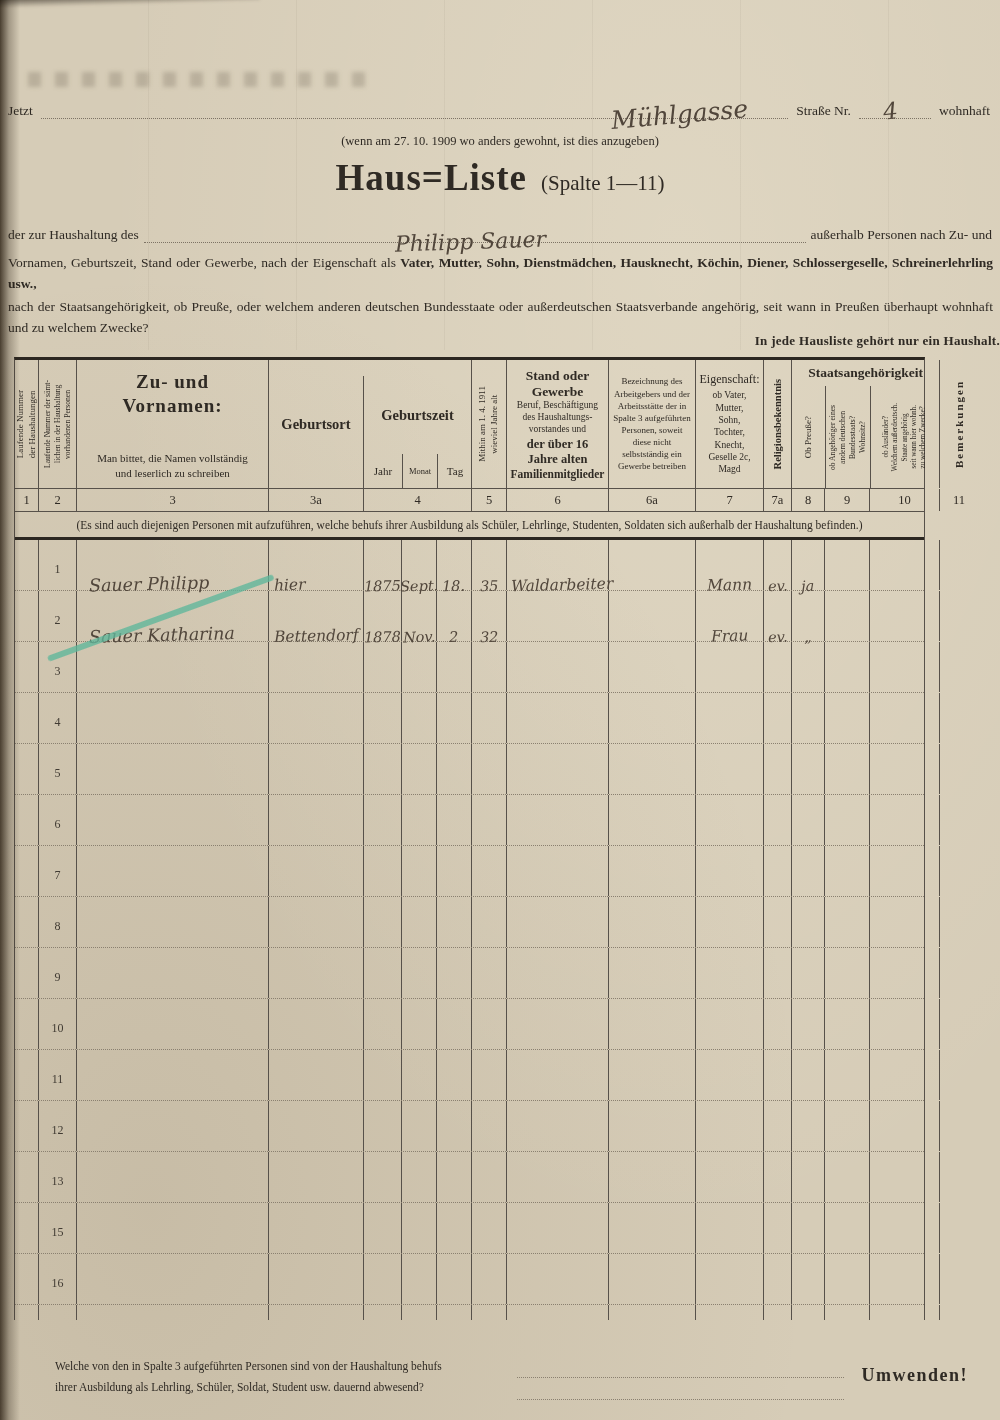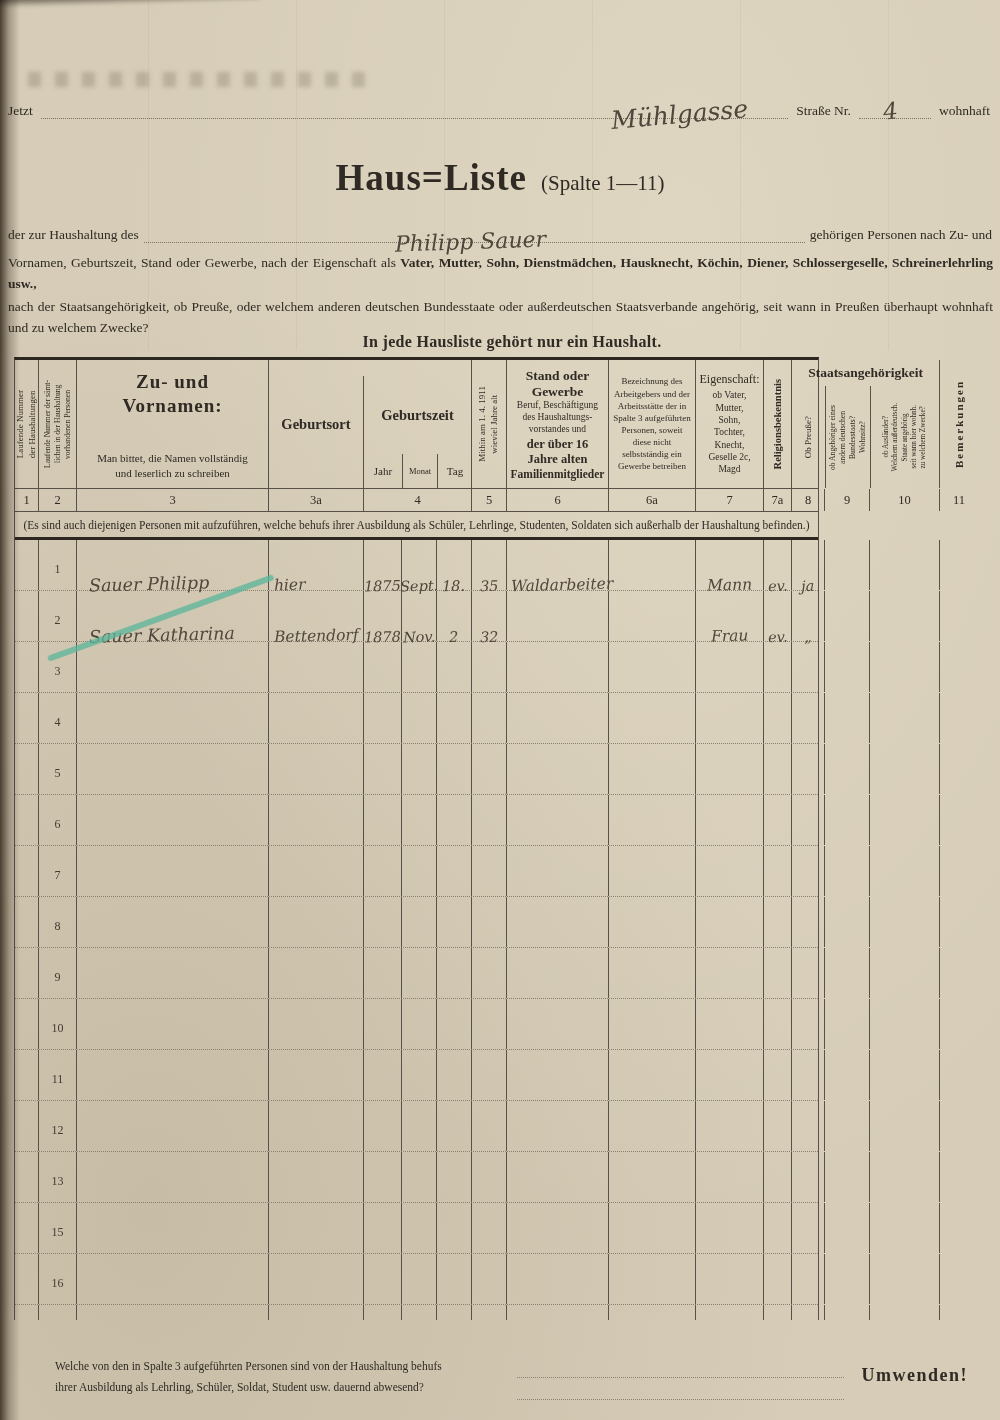--- a/index.html
+++ b/index.html
@@ -31,23 +31,23 @@
   .hw-street{position:absolute;right:40px;bottom:-7px;font-size:25px;transform:rotate(-5deg);}
   .numfill{width:72px;border-bottom:1px dotted #7d7365;position:relative;height:18px;}
   .hw-nr{position:absolute;left:24px;bottom:-2px;font-size:23px;transform:rotate(-6deg);}
   .prev-note{position:absolute;top:134px;left:0;right:0;text-align:center;font-size:12.5px;}
   .title-line{position:absolute;top:156px;left:0;right:0;text-align:center;}
   .title-main{font-size:37px;font-weight:bold;letter-spacing:1px;}
   .title-suffix{font-size:21px;margin-left:10px;}
   .intro1{position:absolute;top:224px;left:8px;right:8px;display:flex;align-items:flex-end;gap:5px;font-size:13.5px;}
   .hw-name{position:absolute;left:38%;bottom:-8px;font-size:22px;transform:rotate(-2deg);}
   .intro-par{position:absolute;left:8px;right:7px;text-align:justify;font-size:13.5px;line-height:21px;}
-  .only-hh{position:absolute;top:333px;left:0;right:0;text-align:center;font-weight:bold;font-size:16px;letter-spacing:0.3px;margin-left:24px;}
+  .only-hh{position:absolute;top:333px;left:0;right:0;text-align:right;font-weight:bold;font-size:13px;letter-spacing:0.3px;margin-left:24px;}
   
-  .htable{position:absolute;left:14px;top:357px;width:805px;border-top:3px solid #2c2721;border-left:1px solid #57514a;border-right:1px solid #57514a;box-sizing:border-box;}
+  .htable{position:absolute;left:14px;top:357px;width:911px;border-top:3px solid #2c2721;border-left:1px solid #57514a;border-right:1px solid #57514a;box-sizing:border-box;}
   .cols{display:grid;grid-template-columns:23px 38px 192px 95px 38px 35px 35px 35px 102px 87px 68px 28px 33px 45px 70px 39px;}
   .thead{height:128px;}
   .hc{border-left:1px solid #57514a;display:flex;align-items:center;justify-content:center;overflow:hidden;position:relative;box-sizing:border-box;}
   .hc.first{border-left:none;}
   .hc3{flex-direction:column;justify-content:space-between;padding:10px 6px 8px;text-align:center;}
   .h3title{font-weight:bold;font-size:19px;letter-spacing:1px;line-height:1.25;}
   .h3sub{font-size:11px;line-height:1.3;}
   .hc4{grid-column:5 / span 3;flex-direction:column;align-items:stretch;margin-top:16px;}
   .h4title{flex:1;display:flex;align-items:center;justify-content:center;font-weight:bold;font-size:14.5px;}
   .h4subrow{height:34px;display:grid;grid-template-columns:38px 35px 35px;}
@@ -105,32 +105,33 @@
     <span class="dotfill">
       <span class="hw hw-street">Mühlgasse</span>
     </span>
     <span>Straße Nr.</span>
     <span class="numfill">
       <span class="hw hw-nr">4</span>
     </span>
     <span>wohnhaft</span>
   </div>
 
+  <div class="prev-note">(wenn am 27. 10. 1909 wo anders gewohnt, ist dies anzugeben)</div>
 
   <div class="title-line">
     <span class="title-main">Haus=Liste</span>
     <span class="title-suffix">(Spalte 1—11)</span>
   </div>
 
   <div class="intro1">
     <span>der zur Haushaltung des</span>
     <span class="dotfill">
       <span class="hw hw-name">Philipp Sauer</span>
     </span>
-    <span>gehörigen Personen nach Zu- und</span>
+    <span>außerhalb Personen nach Zu- und</span>
   </div>
 
   <div class="intro-par" style="top:252px;">
     <span>Vornamen, Geburtszeit, Stand oder Gewerbe, nach der Eigenschaft als </span><span class="b">Vater, Mutter, Sohn, Dienstmädchen, Hausknecht, Köchin, Diener, Schlossergeselle, Schreinerlehrling usw.,</span>
   </div>
 
   <div class="intro-par" style="top:296px;">nach der Staatsangehörigkeit, ob Preuße, oder welchem anderen deutschen Bundesstaate oder außerdeutschen Staatsverbande angehörig, seit wann in Preußen überhaupt wohnhaft und zu welchem Zwecke?</div>
 
   <div class="only-hh">In jede Hausliste gehört nur ein Haushalt.</div>
 

